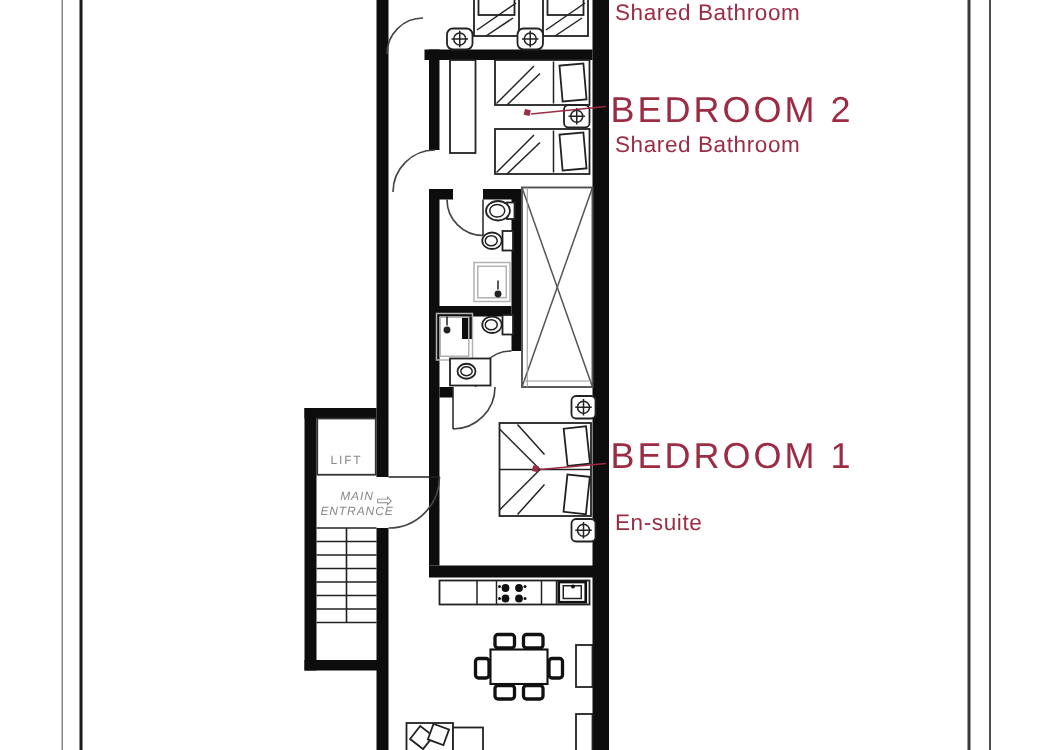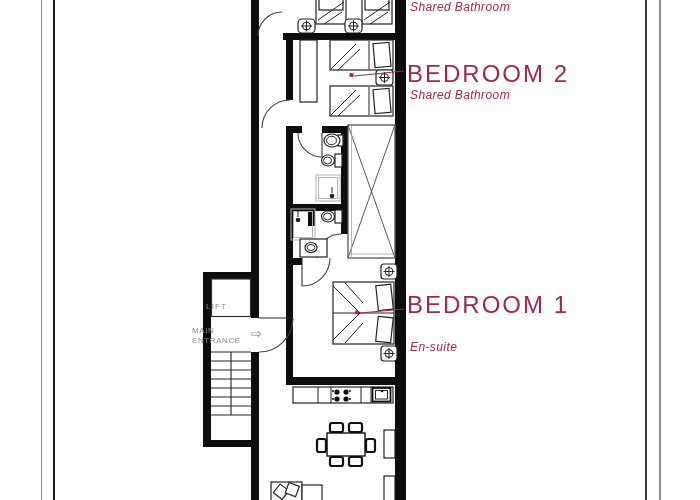--- a/index.html
+++ b/index.html
@@ -14,26 +14,26 @@
   .thinline { stroke:#222; stroke-width:1; fill:none; }
   .arc { stroke:#444; stroke-width:1.1; fill:none; }
   .grayline { stroke:#b3b3b3; stroke-width:1; fill:none; }
   .red-line { stroke:var(--label-red); stroke-width:1; fill:none; }
   .red-dot { fill:var(--label-red); }
   .room-title {
     position:absolute; font-size:24px; letter-spacing:2px; font-weight:400;
     color:var(--label-red); white-space:nowrap;
   }
   .room-sub {
-    position:absolute; font-size:12px; letter-spacing:0.4px;
-    color:var(--label-red); white-space:nowrap;font-style:italic;
+    position:absolute; font-size:15px; letter-spacing:0.4px;
+    color:var(--label-red); white-space:nowrap;
   }
   .plan-small-label {
     position:absolute; font-size:8px; color:var(--gray-label);
-    letter-spacing:1.2px; line-height:10px;
+    letter-spacing:1.2px; text-align:center; line-height:10px;
   }
   .entrance-arrow {
     position:absolute; font-size:13px; color:var(--gray-label); line-height:13px;
   }
 </style>
 </head>
 <body>
 
 <div class="plan" style="--label-red: #9c2b44; --gray-label: #8a8a8a; --wall: #0d0d0d;">
 
@@ -271,19 +271,19 @@
 <div class="room-sub" style="left:410px; top:0px;">Shared Bathroom</div>
 
 <div class="room-title" style="left:407px; top:60px;">BEDROOM 2</div>
 <div class="room-sub" style="left:410px; top:88px;">Shared Bathroom</div>
 
 <div class="room-title" style="left:407px; top:291px;">BEDROOM 1</div>
 <div class="room-sub" style="left:410px; top:340px;">En-suite</div>
 
 <div class="plan-small-label" style="left:206px; top:302px; width:50px;">LIFT</div>
 
-<div class="plan-small-label" style="left:192px; top:326px; width:60px; letter-spacing:0.6px;">
+<div class="plan-small-label" style="left:208px; top:326px; width:60px; letter-spacing:0.6px;font-style:italic;">
   <div>MAIN</div>
   <div>ENTRANCE</div>
 </div>
 <span class="entrance-arrow" style="left:251px; top:327px;">⇨</span>
 
 </div>
 
 </body></html>

